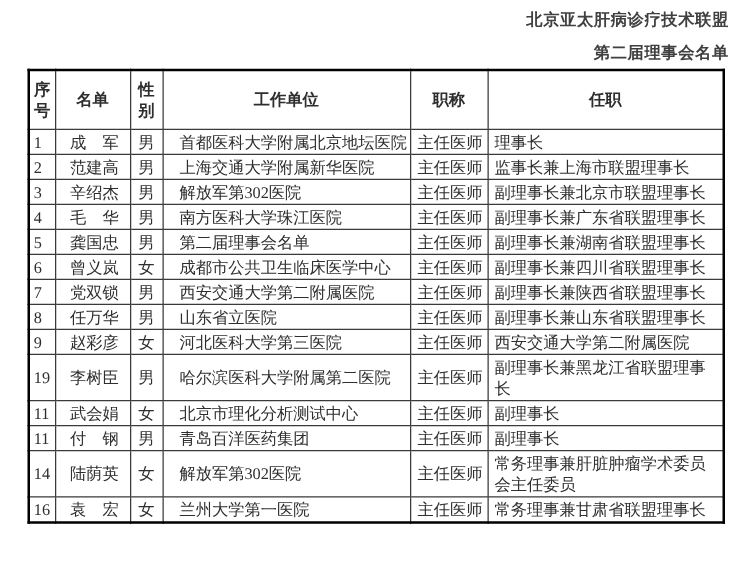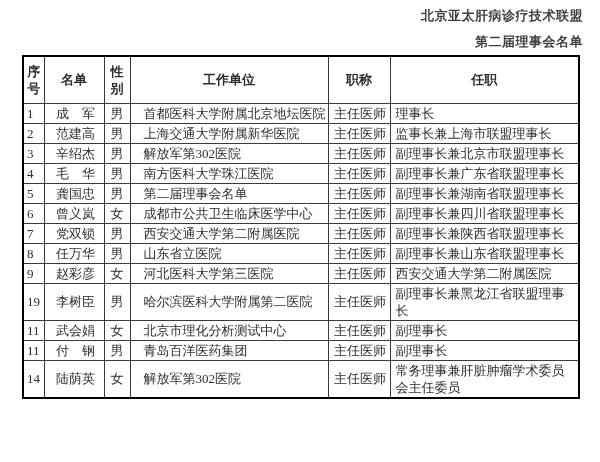--- a/index.html
+++ b/index.html
@@ -179,15 +179,23 @@
           <td class="c-position">副理事长</td>
         </tr>
         <tr>
           <td class="c-no">14</td>
           <td class="c-name">陆荫英</td>
           <td class="c-gender">女</td>
           <td class="c-org">解放军第302医院</td>
           <td class="c-title">主任医师</td>
           <td class="c-position">常务理事兼肝脏肿瘤学术委员会主任委员</td>
         </tr>
+        <tr>
+          <td class="c-no">16</td>
+          <td class="c-name">袁　宏</td>
+          <td class="c-gender">女</td>
+          <td class="c-org">兰州大学第一医院</td>
+          <td class="c-title">主任医师</td>
+          <td class="c-position">常务理事兼甘肃省联盟理事长</td>
+        </tr>
       </tbody>
   </table>
 </div>
 
 </body></html>

